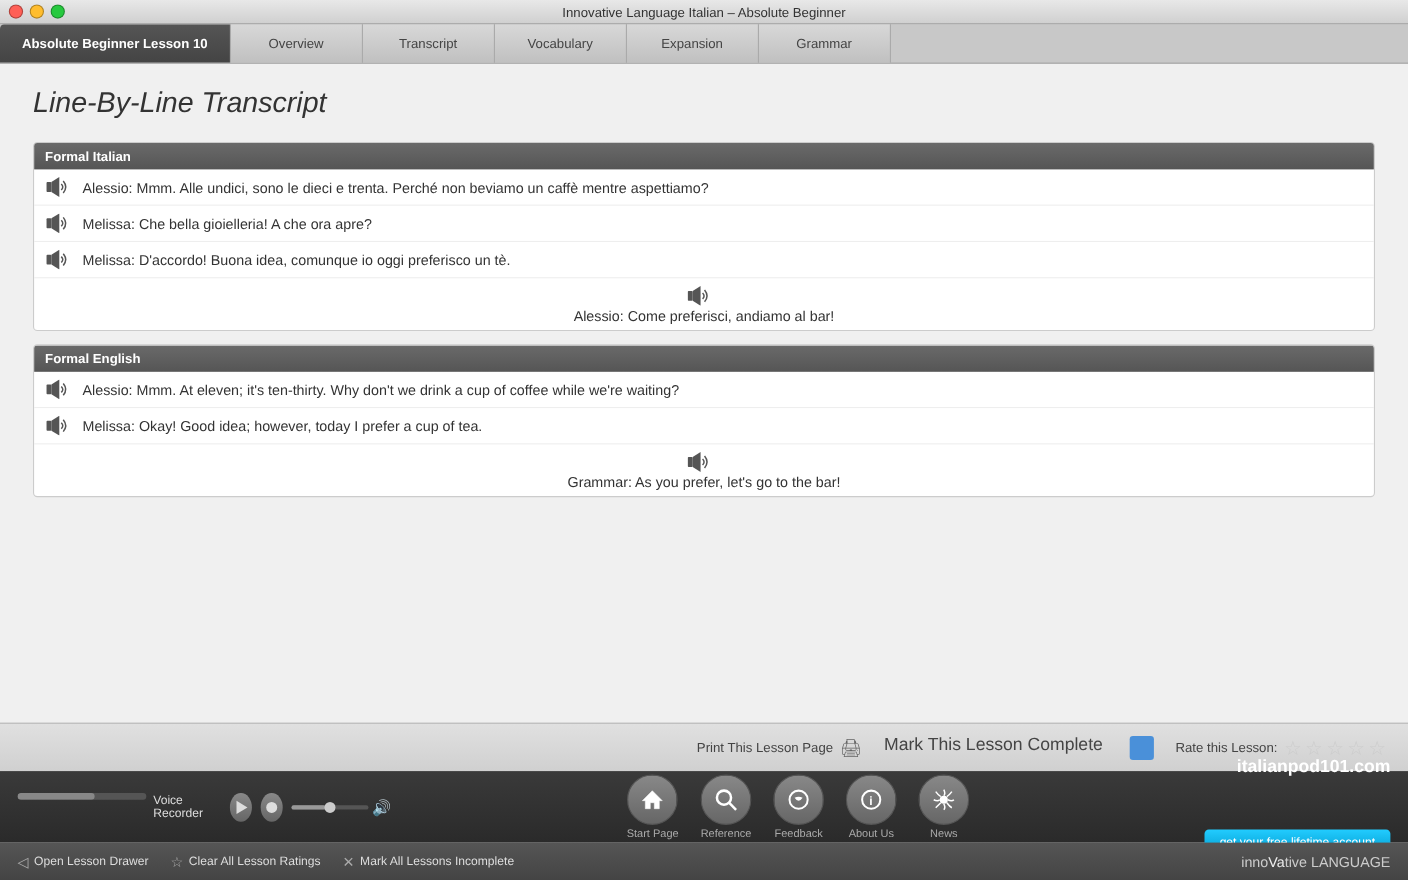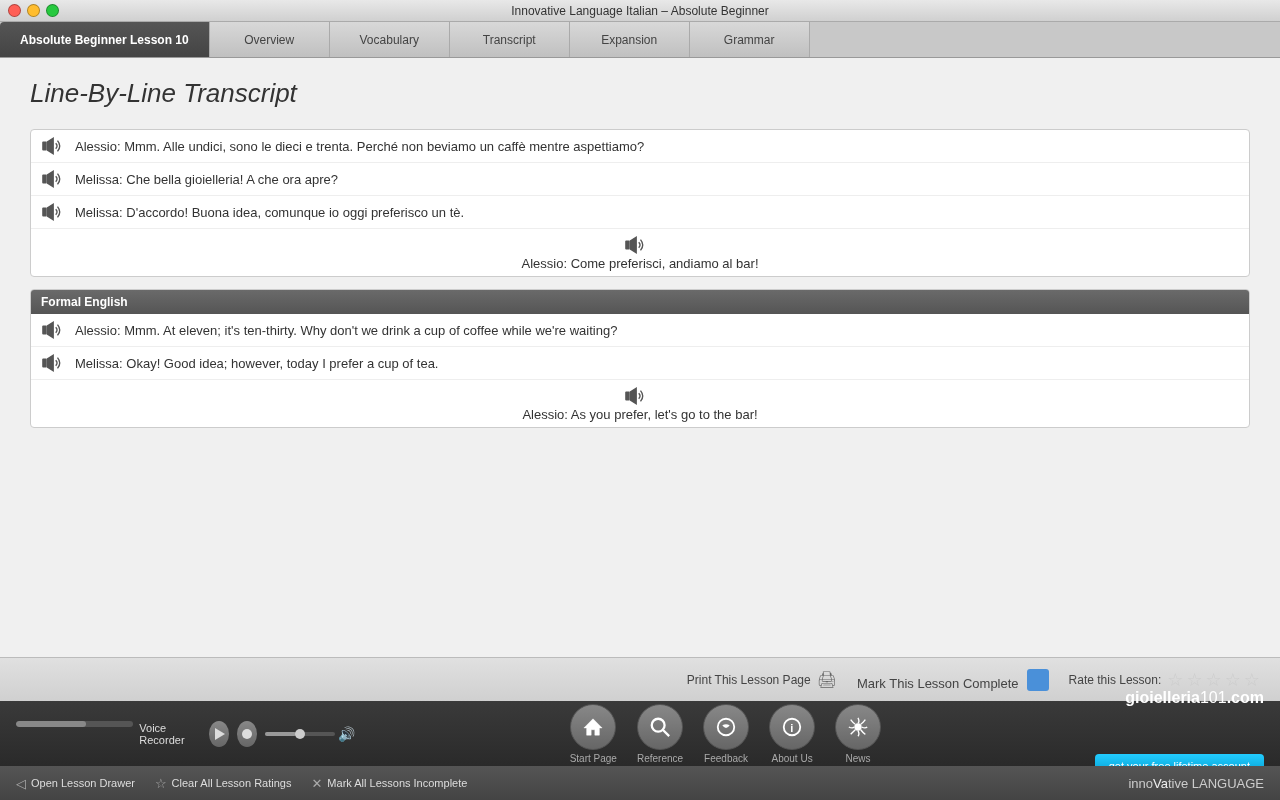--- a/index.html
+++ b/index.html
@@ -166,23 +166,23 @@
       display: flex;
       align-items: center;
       gap: 6px;
       font-size: 12px;
       color: #444;
       cursor: pointer;
     }
 
     .mark-complete-btn {
       display: flex;
-      align-items: flex-end;
-      gap: 8px;
-      font-size: 13px;
+      align-items: flex-start;
+      gap: 24px;
+      font-size: 16px;
       color: #444;
       cursor: pointer;
     }
 
     .complete-checkbox {
       width: 22px;
       height: 22px;
       background: #4a90d9;
       border-radius: 3px;
     }
@@ -443,38 +443,39 @@
 <div class="window">
 
   <div class="tab-bar">
     <div class="tab active">
       <span>Absolute Beginner Lesson 10</span>
     </div>
     <div class="tab">
       <span>Overview</span>
     </div>
     <div class="tab">
+      <span>Transcript</span>
+    </div>
+    <div class="tab">
       <span>Vocabulary</span>
-    </div>
-    <div class="tab">
-      <span>Transcript</span>
     </div>
     <div class="tab">
       <span>Expansion</span>
     </div>
     <div class="tab">
       <span>Grammar</span>
     </div>
     <div class="tab-spacer"></div>
   </div>
 
   <div class="content-area">
     <h1 class="page-title">Line-By-Line Transcript</h1>
 
     <div class="transcript-section">
+      <div class="section-header">Formal Italian</div>
       <div class="transcript-line">
         <div class="speaker-icon">
           <svg class="speaker-svg" viewBox="0 0 24 20" fill="none">
             <rect x="0" y="5" width="5" height="10" rx="1" fill="#555"></rect>
             <polygon points="5,5 13,0 13,20 5,15" fill="#555"></polygon>
             <path d="M15 7 Q18 10 15 13" stroke="#555" stroke-width="1.5" fill="none"></path>
             <path d="M17 4 Q22 10 17 16" stroke="#555" stroke-width="1.5" fill="none"></path>
           </svg>
         </div>
         <span>Alessio: Mmm. Alle undici, sono le dieci e trenta. Perché non beviamo un caffè mentre aspettiamo?</span>
@@ -540,21 +541,21 @@
       </div>
       <div class="transcript-line">
         <div class="speaker-icon">
           <svg class="speaker-svg" viewBox="0 0 24 20" fill="none">
             <rect x="0" y="5" width="5" height="10" rx="1" fill="#555"></rect>
             <polygon points="5,5 13,0 13,20 5,15" fill="#555"></polygon>
             <path d="M15 7 Q18 10 15 13" stroke="#555" stroke-width="1.5" fill="none"></path>
             <path d="M17 4 Q22 10 17 16" stroke="#555" stroke-width="1.5" fill="none"></path>
           </svg>
         </div>
-        <span>Alessio: As you prefer, let's go to the bar!</span>
+        <span>Grammar: As you prefer, let's go to the bar!</span>
       </div>
     </div>
 
   </div>
 
   <div class="action-bar">
     <div class="print-btn">
       <span>Print This Lesson Page</span>
       <span class="print-icon">🖨</span>
     </div>
@@ -646,21 +647,21 @@
             <path d="M20 4 Q17 8 15 9" stroke="white" stroke-width="1.5" fill="none"></path>
             <path d="M4 20 Q7 17 9 15" stroke="white" stroke-width="1.5" fill="none"></path>
           </svg>
         </div>
         <span class="nav-icon-label">News</span>
       </div>
     </div>
 
     <div class="account-section">
       <div class="italianpod-logo">
-        <span>gioielleria</span><span style="font-weight:400;">101</span><span>.com</span>
+        <span>italianpod</span><span style="font-weight:700;">101</span><span>.com</span>
       </div>
       <div class="get-account-btn">get your free lifetime account</div>
     </div>
   </div>
 
   <div class="bottom-toolbar">
     <div class="bottom-left">
       <div class="bottom-btn">
         <span class="bottom-icon">◁</span>
         <span>Open Lesson Drawer</span>

